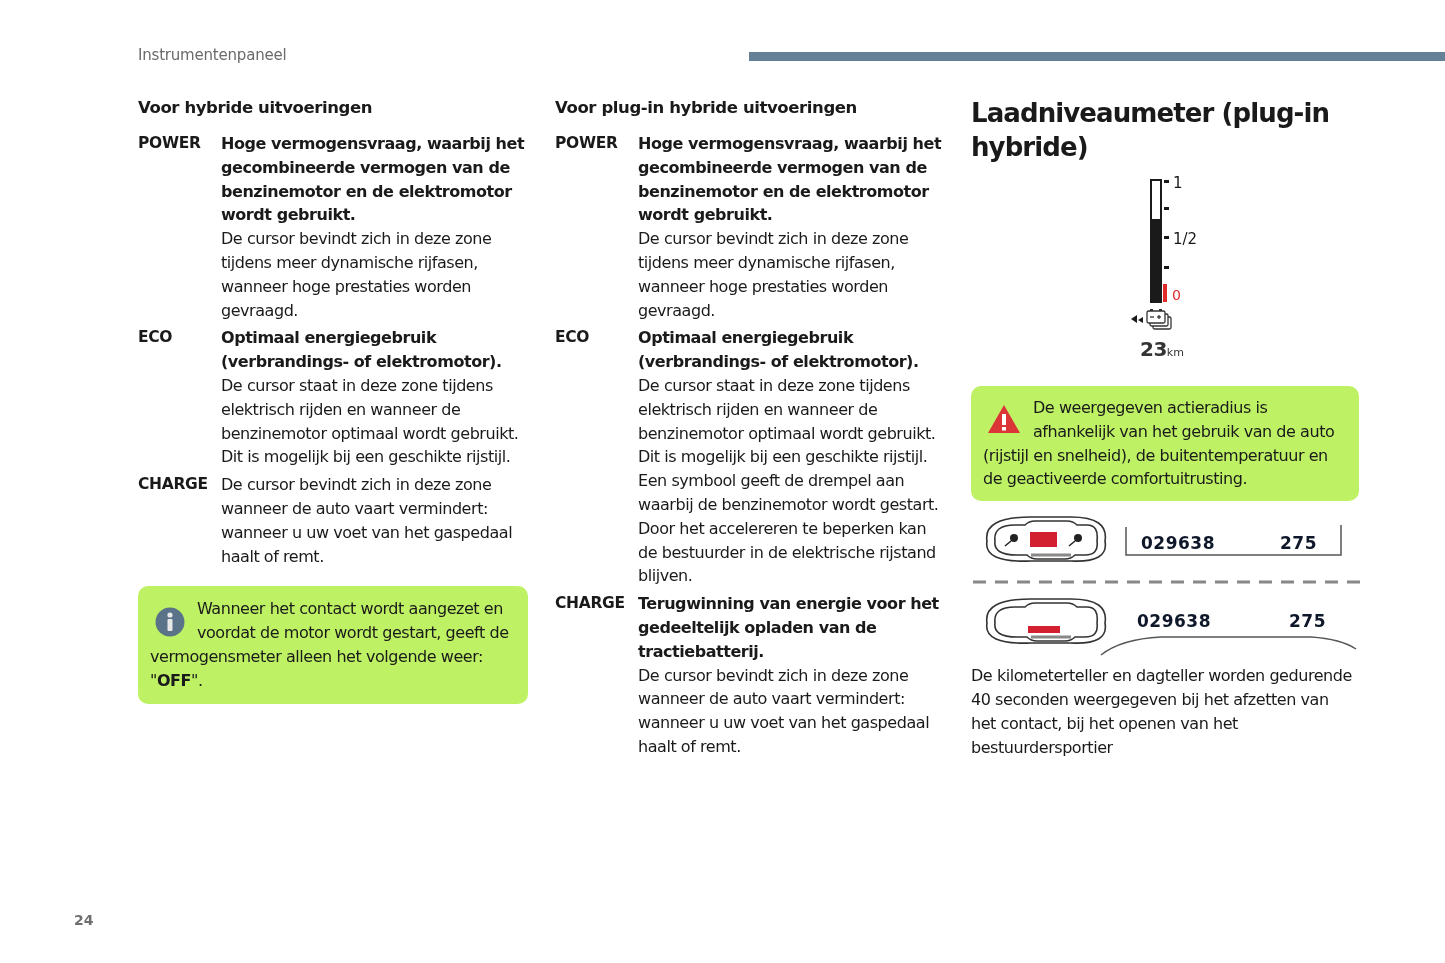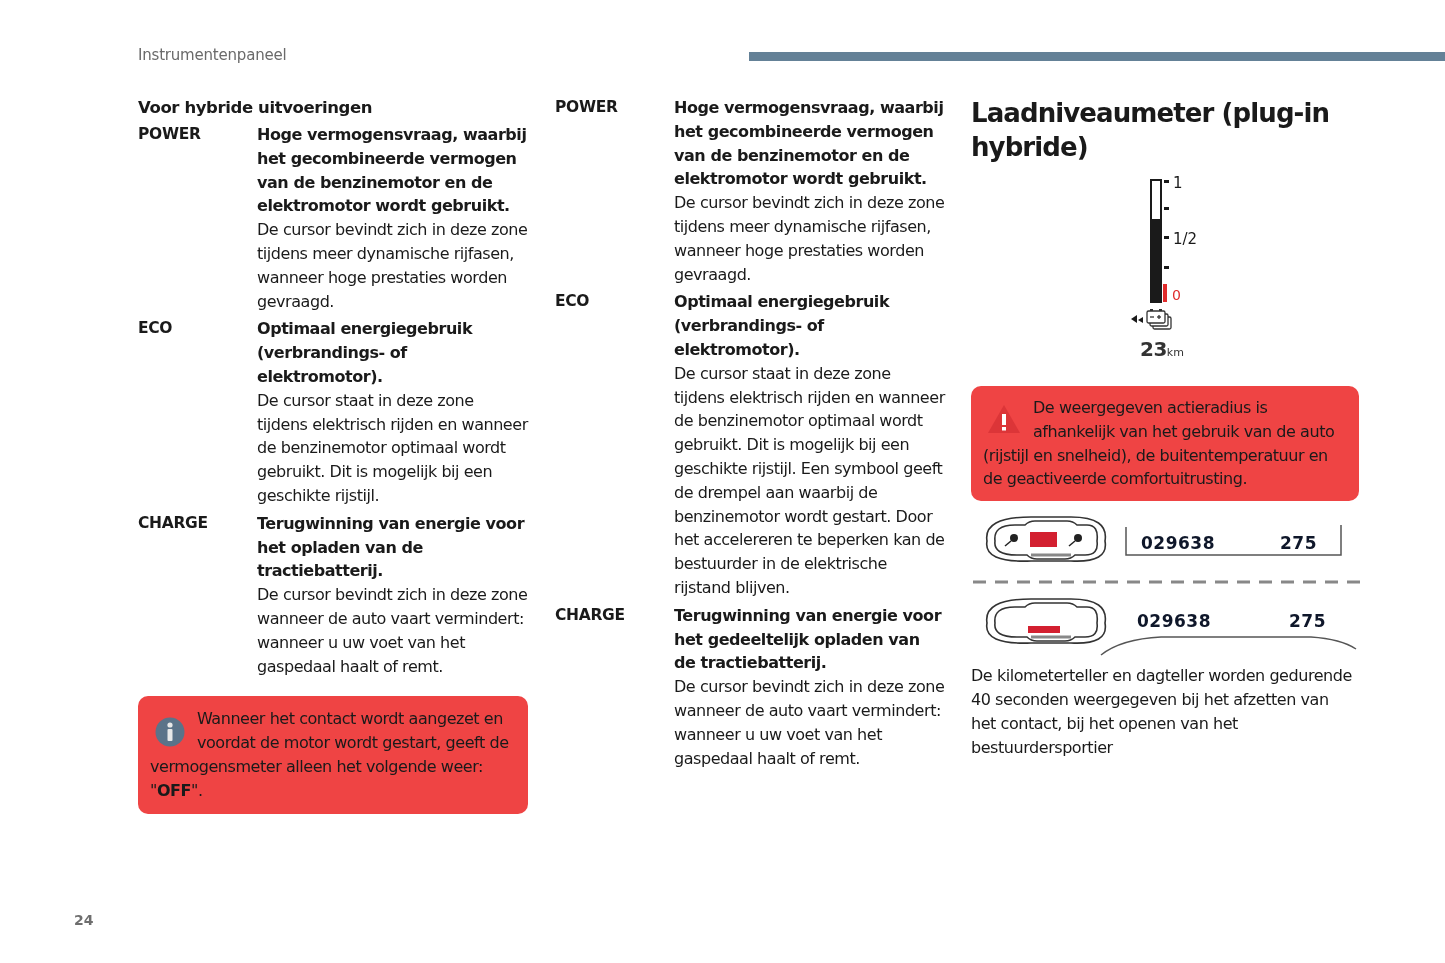--- a/index.html
+++ b/index.html
@@ -8,29 +8,29 @@
 
   .running-head { position: absolute; left: 138px; top: 46px; font-size: 15px; color: #6a6a6a; letter-spacing: -0.2px; }
   .top-bar { position: absolute; left: 749px; top: 52px; width: 696px; height: 9px; background: #648197; }
   .page-number { position: absolute; left: 74px; top: 912px; font-size: 14px; font-weight: bold; color: #6e6e6e; }
 
   .col { position: absolute; top: 96px; }
   .col-1 { left: 138px; width: 390px; }
   .col-2 { left: 555px; width: 390px; }
   .col-3 { left: 971px; width: 390px; }
 
-  .col-title { font-size: 16.5px; font-weight: bold; letter-spacing: -0.4px; line-height: 24px; margin-bottom: 3px; }
+  .col-title { font-size: 16.5px; font-weight: bold; letter-spacing: -0.4px; line-height: 24px; margin-bottom: 12px; }
 
-  .def { display: flex; font-size: 16px; line-height: 23.8px; letter-spacing: -0.45px; margin-bottom: 4px; gap: 36px; }
+  .def { display: flex; font-size: 16px; line-height: 23.8px; letter-spacing: -0.45px; margin-bottom: 4px; }
   .def .term { width: 83px; flex-shrink: 0; font-weight: bold; font-size: 15.5px; letter-spacing: -0.3px; }
   .def .body { flex: 1; }
   .def .body .strong { font-weight: bold; display: block; }
   .def .body .plain { display: block; }
 
-  .note-box { background: #ef4444; border-radius: 10px; padding: 11px 12px 11px 12px; font-size: 16px; line-height: 23.8px; letter-spacing: -0.45px; }
+  .note-box { background: #bef264; border-radius: 10px; padding: 11px 12px 11px 12px; font-size: 16px; line-height: 23.8px; letter-spacing: -0.45px; }
   .note-box .icon { float: left; width: 30px; height: 30px; margin: 10px 12px 4px 5px; }
   .note-box .b { font-weight: bold; }
 
   .section-heading { font-size: 26px; font-weight: bold; line-height: 34px; letter-spacing: -0.9px; }
 
   .gauge-wrap { position: relative; height: 220px; }
   .para { font-size: 16px; line-height: 23.8px; letter-spacing: -0.45px; }
 
   .odo-fig { position: relative; height: 150px; margin-top: 18px; }
   .odo-val { position: absolute; font-size: 17px; font-weight: bold; letter-spacing: 0.5px; color: #0f172a; }
@@ -54,38 +54,38 @@
   <div class="def">
     <div class="term">ECO</div>
     <div class="body">
       <span class="strong">Optimaal energiegebruik (verbrandings- of elektromotor).</span>
       <span class="plain">De cursor staat in deze zone tijdens elektrisch rijden en wanneer de benzinemotor optimaal wordt gebruikt. Dit is mogelijk bij een geschikte rijstijl.</span>
     </div>
   </div>
   <div class="def">
     <div class="term">CHARGE</div>
     <div class="body">
-      <span class="strong">Terugwinning van energie voor het opladen van de tractiebatterij.</span>
       <span class="plain">De cursor bevindt zich in deze zone wanneer de auto vaart vermindert: wanneer u uw voet van het gaspedaal haalt of remt.</span>
     </div>
   </div>
 
   <div class="note-box" style="margin-top:18px;">
     <span class="icon">
       <svg width="30" height="30" viewBox="0 0 30 30">
         <circle cx="15" cy="15" r="14.5" fill="#5b7389"></circle>
         <circle cx="15" cy="8" r="2.6" fill="#e8e8e8"></circle>
         <rect x="12.5" y="12" width="5" height="12" rx="1" fill="#e8e8e8"></rect>
       </svg>
     </span>
     <span>Wanneer het contact wordt aangezet en voordat de motor wordt gestart, geeft de vermogensmeter alleen het volgende weer: "</span><span class="b">OFF</span><span>".</span>
   </div>
 </div>
 
 <div class="col col-2">
+  <div class="col-title">Voor plug-in hybride uitvoeringen</div>
 
   <div class="def">
     <div class="term">POWER</div>
     <div class="body">
       <span class="strong">Hoge vermogensvraag, waarbij het gecombineerde vermogen van de benzinemotor en de elektromotor wordt gebruikt.</span>
       <span class="plain">De cursor bevindt zich in deze zone tijdens meer dynamische rijfasen, wanneer hoge prestaties worden gevraagd.</span>
     </div>
   </div>
   <div class="def">
     <div class="term">ECO</div>

